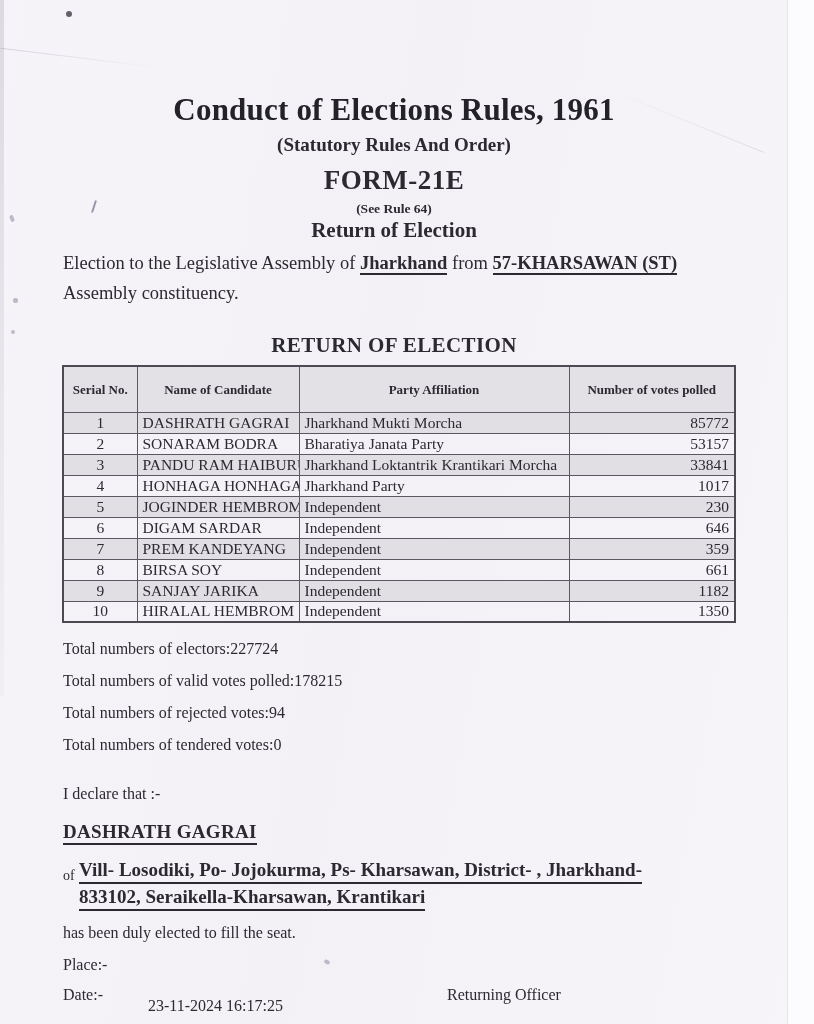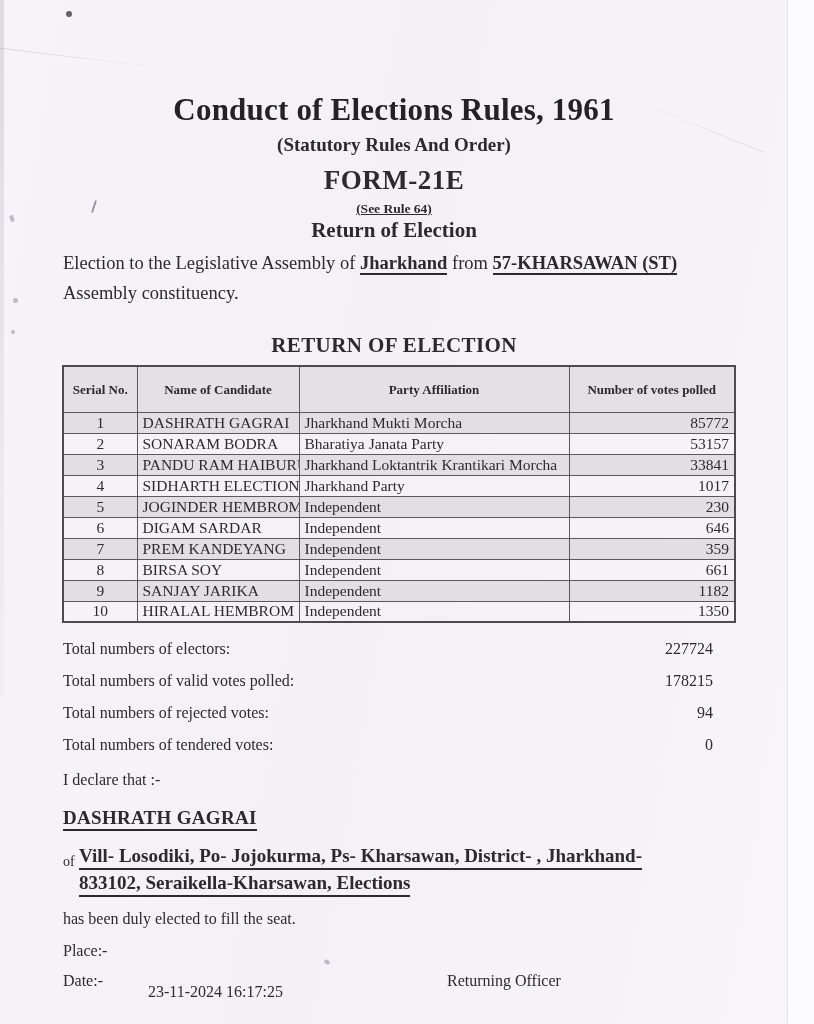--- a/index.html
+++ b/index.html
@@ -28,21 +28,21 @@
   .speck-1 { left:10px; top:215px; width:4px; height:7px; transform:rotate(-20deg); }
   .speck-2 { left:13px; top:298px; width:5px; height:5px; }
   .speck-3 { left:11px; top:330px; width:4px; height:4px; }
   .speck-4 { left:324px; top:960px; width:6px; height:4px; transform:rotate(30deg); }
 
   
   header { text-align:center; padding-top:92px; }
   .doc-title   { font-size:31px; font-weight:700; line-height:36px; letter-spacing:.2px; color:#232229; }
   .doc-subtitle{ font-size:19px; font-weight:700; line-height:24px; margin-top:5px; }
   .form-number { font-size:27px; font-weight:700; line-height:32px; margin-top:7px; letter-spacing:.5px; }
-  .rule-ref    { font-size:13.5px; font-weight:700; line-height:16px; margin-top:5px;text-decoration:underline; }
+  .rule-ref    { font-size:13.5px; font-weight:700; line-height:16px; margin-top:5px; }
   .form-name   { font-size:21px; font-weight:700; line-height:25px; margin-top:1px; }
 
   .intro { margin:5px 16px 0 63px; font-size:18.5px; line-height:30px; }
   .intro-line1 { white-space:nowrap; }
   .bu { font-weight:700; border-bottom:2px solid currentColor; }
 
   .section-heading { text-align:center; font-size:21px; font-weight:700; margin-top:25px; letter-spacing:.4px; }
 
   
   table { border-collapse:collapse; table-layout:fixed; width:672px; margin:7px 0 0 62px;
@@ -52,25 +52,25 @@
   th { background:var(--header-shade,#e4e1e6); font-size:13px; font-weight:700;
     text-align:center; line-height:19px; padding:2px; }
   tbody tr { height:21px; }
   td { font-size:15.5px; padding:0 5px; white-space:nowrap; }
   .c-serial { text-align:center; }
   .c-votes  { text-align:right; }
   tr.shaded td { background:var(--row-shade,#e2dfe4); }
 
   
   .totals { margin:10px 0 0 63px; width:650px; }
-  .total-row { display:flex; justify-content:space-between; align-items:center;
+  .total-row { display:flex; align-items:center;
     height:32px; font-size:16px; }
 
   
-  .declare-line { margin:10px 0 0 63px; font-size:16px; }
+  .declare-line { margin:24px 0 0 63px; font-size:16px; }
   .winner-name  { margin:18px 0 0 63px; font-size:19px; }
   .winner-name span { font-weight:700; border-bottom:2px solid currentColor; padding-bottom:1px; letter-spacing:.3px; }
   .address-block { position:relative; margin:16px 0 0 63px; padding-left:16px; width:660px; }
   .of-label { position:absolute; left:0; top:9px; font-size:14px; }
   .address-line { display:table; font-size:19px; font-weight:700; line-height:22px;
     border-bottom:2px solid currentColor; padding-bottom:1px; margin-top:2px; }
   .elected-line { margin:13px 0 0 63px; font-size:16px; }
   .place-line   { margin:14px 0 0 63px; font-size:16px; }
   .date-row { position:relative; margin:12px 0 0 63px; height:22px; font-size:16px; }
   .date-value { position:absolute; left:85px; top:11px; }
@@ -140,21 +140,21 @@
           <td class="c-votes">53157</td>
         </tr>
         <tr class="shaded">
           <td class="c-serial">3</td>
           <td class="c-name">PANDU RAM HAIBURU</td>
           <td class="c-party">Jharkhand Loktantrik Krantikari Morcha</td>
           <td class="c-votes">33841</td>
         </tr>
         <tr>
           <td class="c-serial">4</td>
-          <td class="c-name">SIDHARTH ELECTION</td>
+          <td class="c-name">HONHAGA HONHAGA</td>
           <td class="c-party">Jharkhand Party</td>
           <td class="c-votes">1017</td>
         </tr>
         <tr class="shaded">
           <td class="c-serial">5</td>
           <td class="c-name">JOGINDER HEMBROM</td>
           <td class="c-party">Independent</td>
           <td class="c-votes">230</td>
         </tr>
         <tr>
@@ -211,21 +211,21 @@
 
     <div class="declare-line">I declare that :-</div>
 
     <div class="winner-name">
       <span>DASHRATH GAGRAI</span>
     </div>
 
     <div class="address-block">
       <span class="of-label">of</span>
       <span class="address-line">Vill- Losodiki, Po- Jojokurma, Ps- Kharsawan, District- , Jharkhand-</span>
-      <span class="address-line">833102, Seraikella-Kharsawan, Elections</span>
+      <span class="address-line">833102, Seraikella-Kharsawan, Krantikari</span>
     </div>
 
     <div class="elected-line">has been duly elected to fill the seat.</div>
 
     <div class="place-line">Place:-</div>
 
     <div class="date-row">
       <span class="date-label">Date:-</span>
       <span class="date-value">23-11-2024 16:17:25</span>
       <span class="officer-label">Returning Officer</span>

